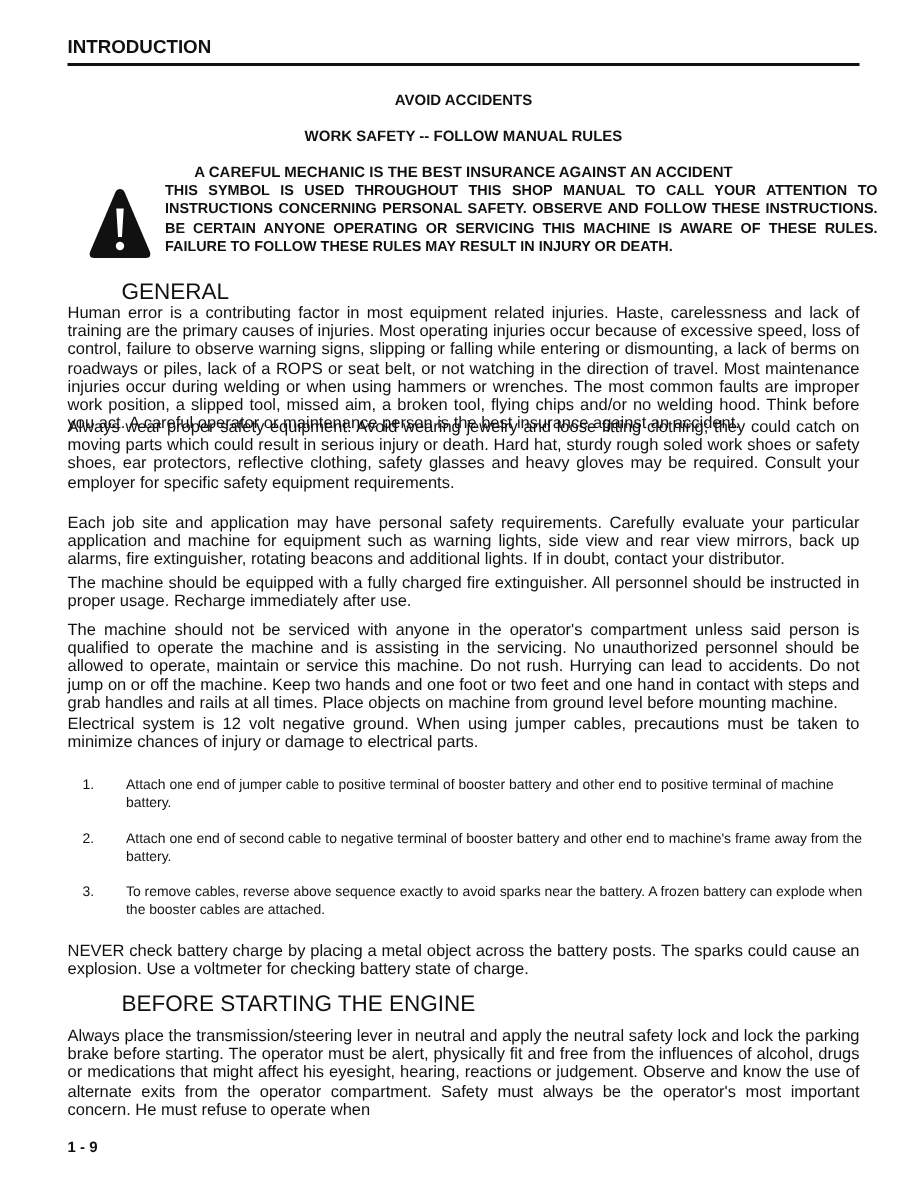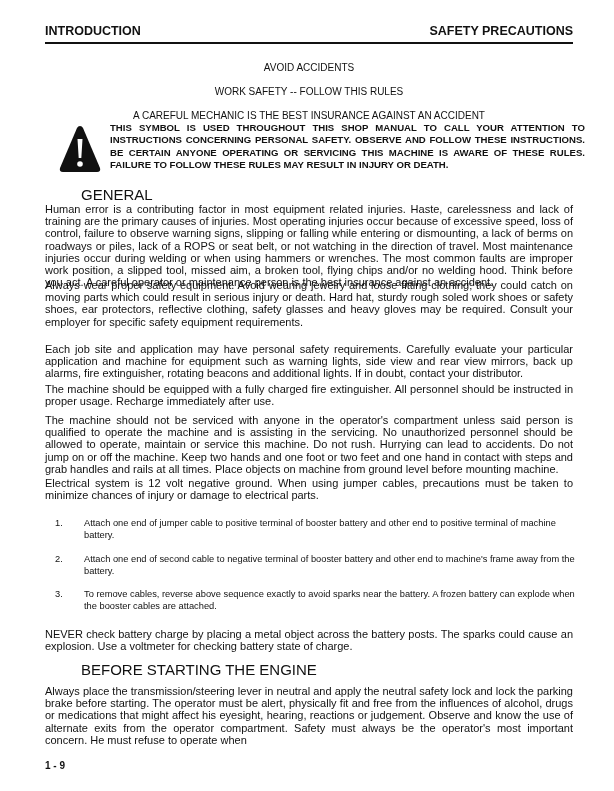--- a/index.html
+++ b/index.html
@@ -4,45 +4,44 @@
 <style>
   html, body { margin: 0; padding: 0; background: #ffffff; }
   body { width: 614px; height: 791px; overflow: hidden; position: relative;
          font-family: "Liberation Sans", sans-serif; color: #111; }
   .page { position: absolute; left: 45px; top: 0; width: 528px; }
   .header { position: absolute; top: 24px; left: 0; width: 528px; height: 18px;
             border-bottom: 2px solid #111; }
   .header .left { position: absolute; left: 0; top: 0; font-weight: bold; font-size: 12.5px; }
   .header .right { position: absolute; right: 0; top: 0; font-weight: bold; font-size: 12.5px; }
   .center-title { position: absolute; left: 0; width: 528px; text-align: center;
-                  font-weight: normal; font-size: 10px; }
+                  font-weight: bold; font-size: 10px; }
   .warning { position: absolute; top: 122px; left: 12px; width: 528px; height: 60px; }
   .warning .icon { position: absolute; left: 2px; top: 2px; width: 42px; height: 50px; }
   .warning .text { position: absolute; left: 53px; top: 0; width: 475px; font-weight: bold;
                    font-size: 9.6px; line-height: 12.3px; text-align: justify; }
   .section-heading { position: absolute; left: 0; font-weight: normal; font-size: 15px; margin-left: 36px; }
   .para { position: absolute; left: 0; width: 528px; font-size: 11px; line-height: 12.2px;
           text-align: justify; }
   .list-item { position: absolute; left: 0; width: 528px; font-size: 9.3px; line-height: 12.2px; }
   .list-item .num { position: absolute; left: 0; top: 0; }
   .list-item .body { position: absolute; left: 17px; top: 0; width: 510px; margin-left: 12px; }
   .footer { position: absolute; top: 760px; left: 0; font-weight: bold; font-size: 10px; }
 </style>
 </head>
 <body>
 
 <div class="page">
 
   <div class="header">
     <span class="left">INTRODUCTION</span>
-    <span class="right">SAFETY PRECAUTIONS</span>
   </div>
 
   <div class="center-title" style="top:62px;">AVOID ACCIDENTS</div>
-  <div class="center-title" style="top:86px;">WORK SAFETY -- FOLLOW THIS RULES</div>
+  <div class="center-title" style="top:86px;">WORK SAFETY -- FOLLOW MANUAL RULES</div>
   <div class="center-title" style="top:110px;">A CAREFUL MECHANIC IS THE BEST INSURANCE AGAINST AN ACCIDENT</div>
 
   <div class="warning">
     <span class="icon">
       <svg width="42" height="50" viewBox="0 0 42 50">
         <path d="M21 2 Q23 2 24 4 L41 44 Q42 48 38 48 L4 48 Q0 48 1 44 L18 4 Q19 2 21 2 Z" fill="#111"></path>
         <path d="M18.5 15 L23.5 15 L22.3 34 L19.7 34 Z" fill="#fff"></path>
         <circle cx="21" cy="40" r="2.8" fill="#fff"></circle>
       </svg>
     </span>

